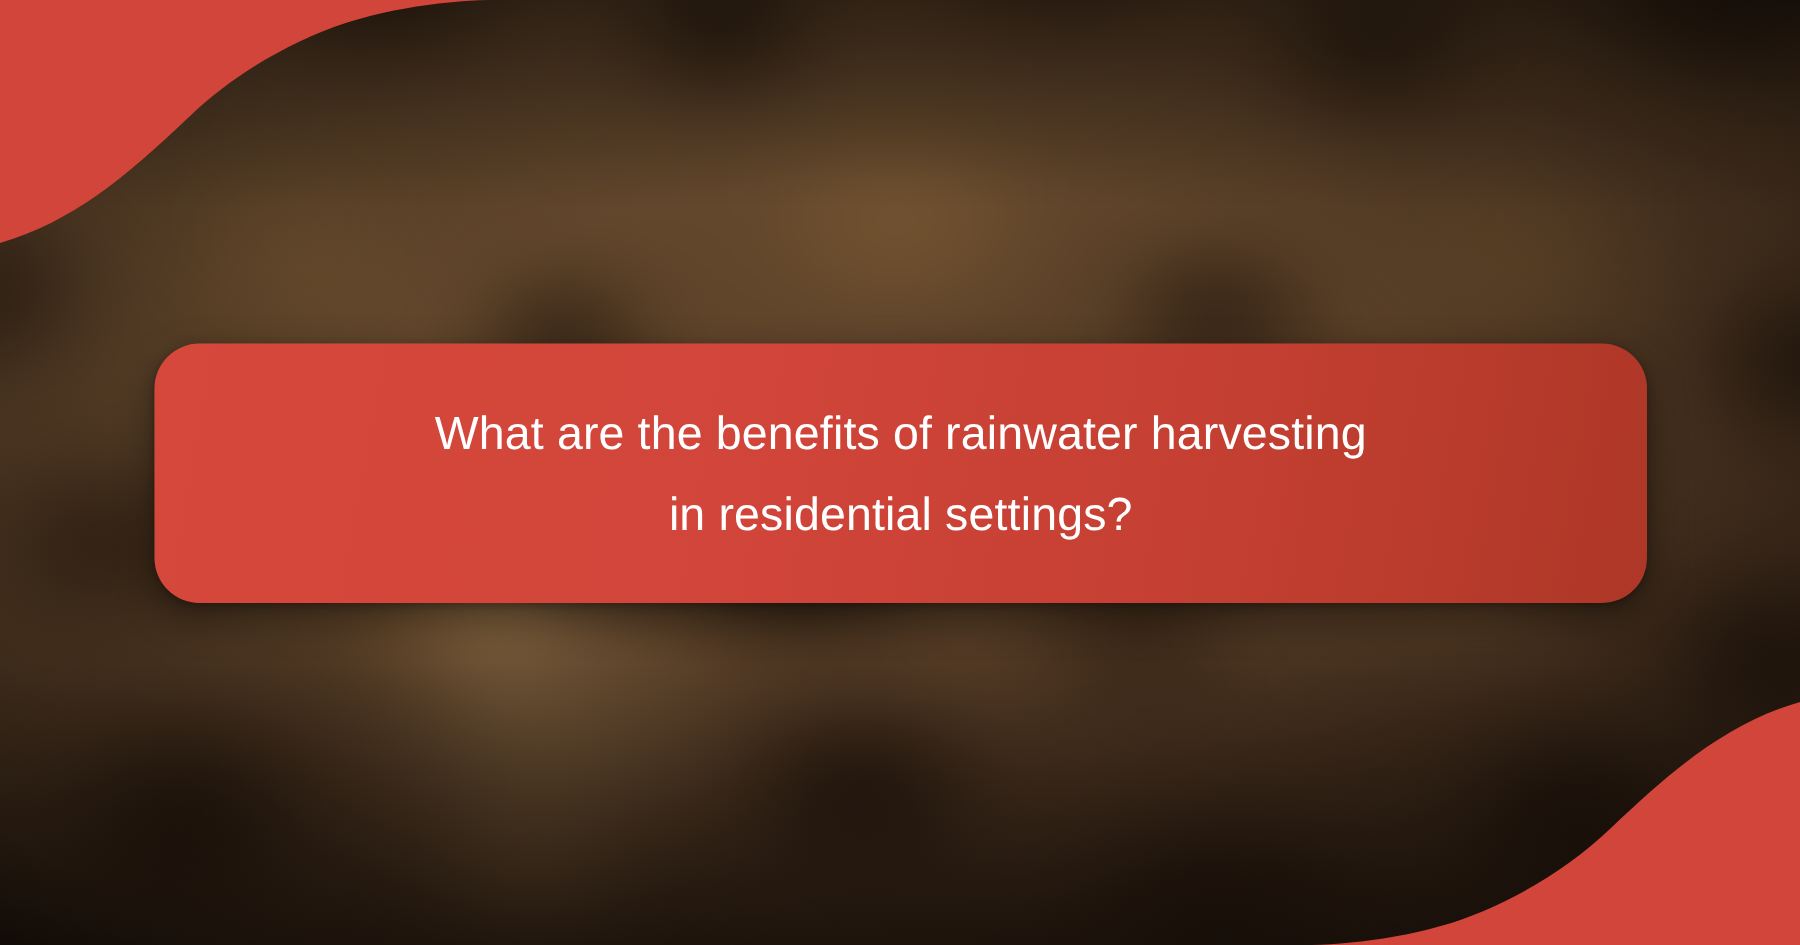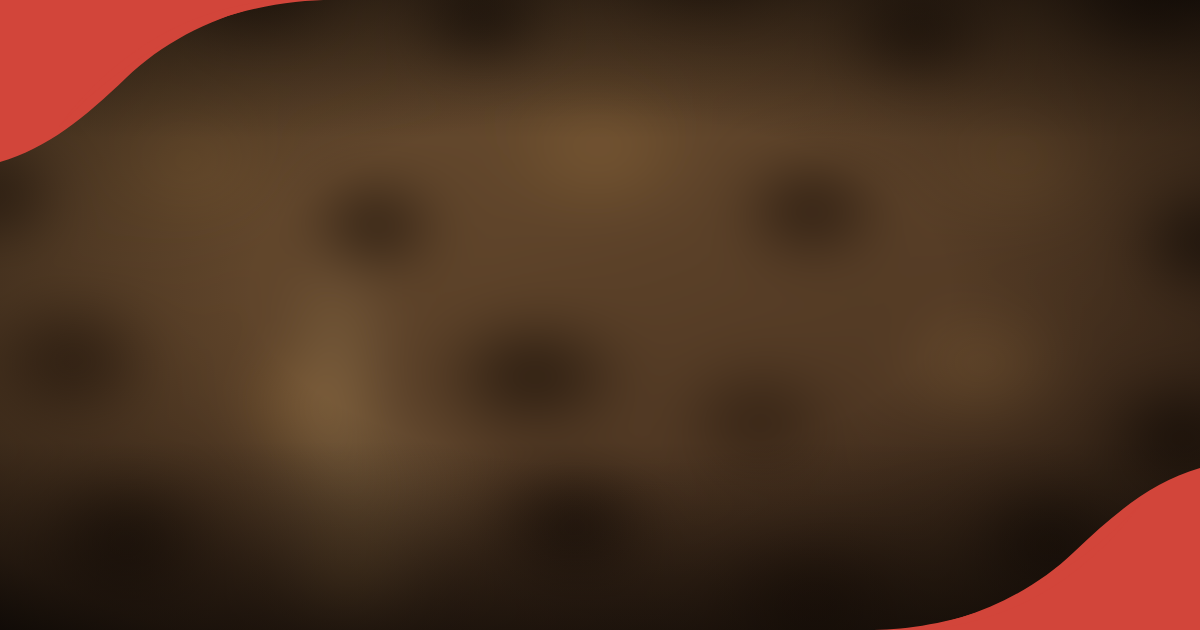--- a/index.html
+++ b/index.html
@@ -126,14 +126,18 @@
     </svg>
   </div>
 
   <div class="corner-decor bottom-right">
     <svg viewBox="0 0 380 300" xmlns="http://www.w3.org/2000/svg" aria-hidden="true">
       <path d="M0,0 L300,0 C236,6 172,34 126,78 C84,118 48,148 0,162 Z" fill="#d2453a"></path>
       <path d="M59,127 C96,86 150,44 216,20 C258,5 300,0 332,0 L285,0 C232,2 180,20 137,50 C104,73 77,101 59,127 Z" fill="#d2453a"></path>
     </svg>
   </div>
 
+  <div class="question-card">
+    <p class="question-text">What are the benefits of rainwater harvesting
+in residential settings?</p>
+  </div>
 
 </div>
 
 </body></html>

